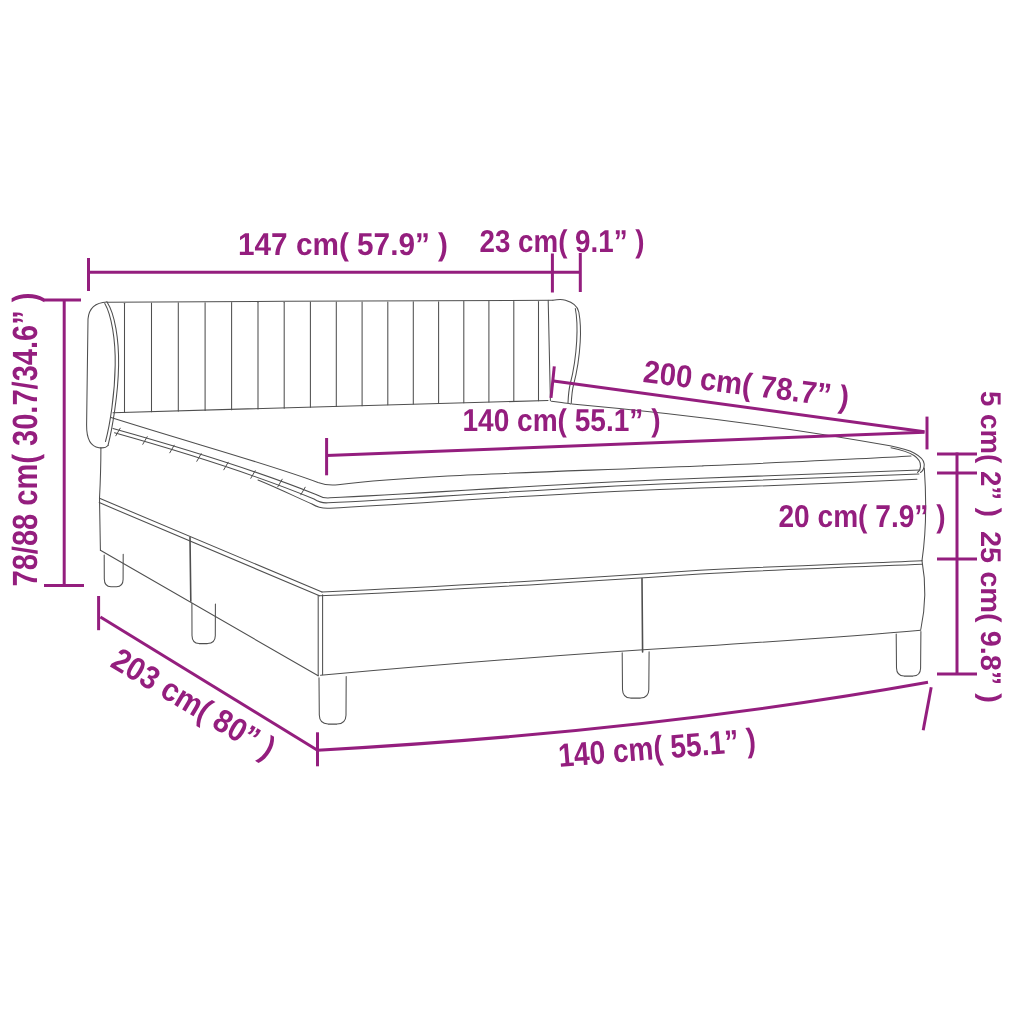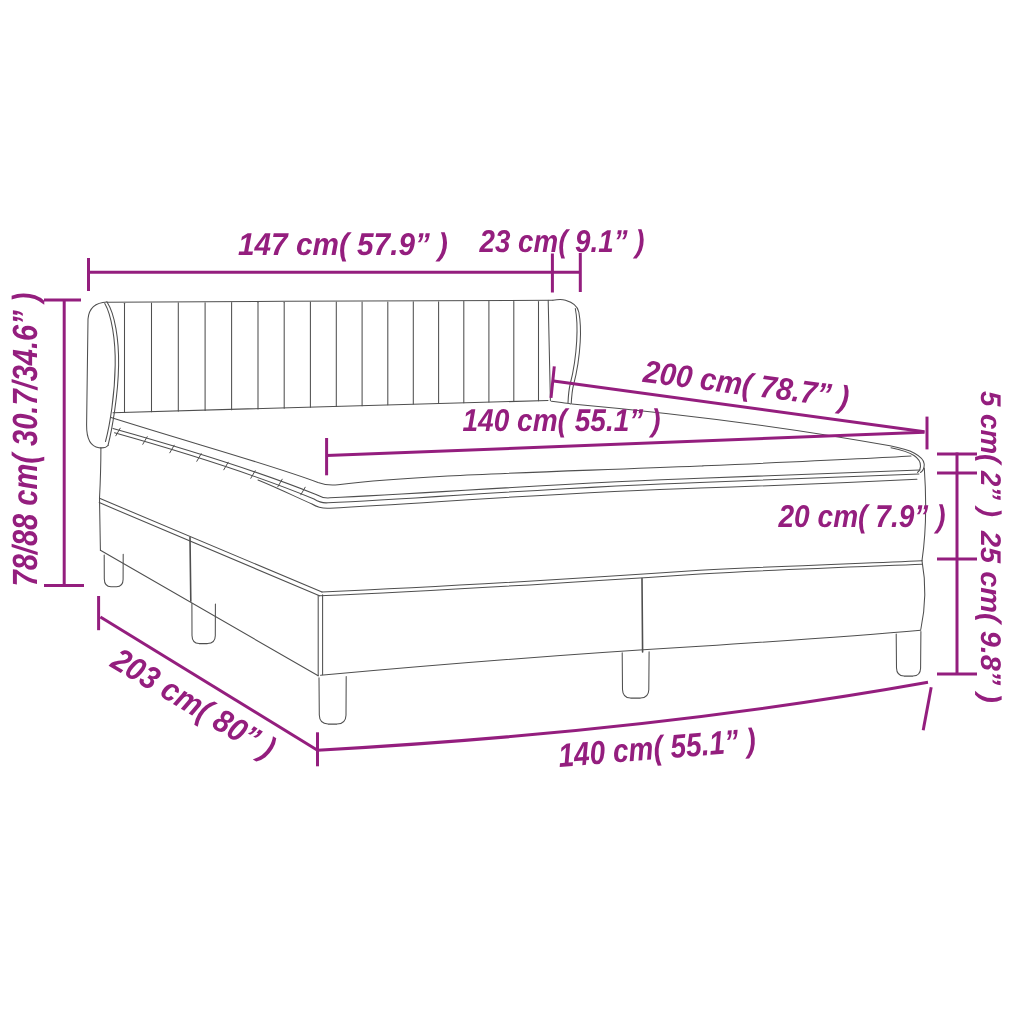--- a/index.html
+++ b/index.html
@@ -1,16 +1,16 @@
 <!DOCTYPE html>
 <html><head>
 <meta charset="utf-8">
 <style>
   html,body{margin:0;padding:0;background:#ffffff;}
-  .wrap{width:1024px;height:1024px;position:relative;background:#ffffff;font-style:italic;}
+  .wrap{width:1024px;height:1024px;position:relative;background:#ffffff;}
   text{font-family:"Liberation Sans",sans-serif;font-weight:bold;fill:#941E7E;-webkit-font-smoothing:antialiased;text-rendering:geometricPrecision;}
 </style>
 </head>
 <body>
 <div class="wrap">
 <svg width="1024" height="1024" viewBox="0 0 1024 1024" xmlns="http://www.w3.org/2000/svg">
 
   <rect x="0" y="0" width="1024" height="1024" fill="#ffffff"></rect>
 
   <g stroke="#4f4f4f" stroke-width="1.05" fill="none" stroke-linecap="round">

